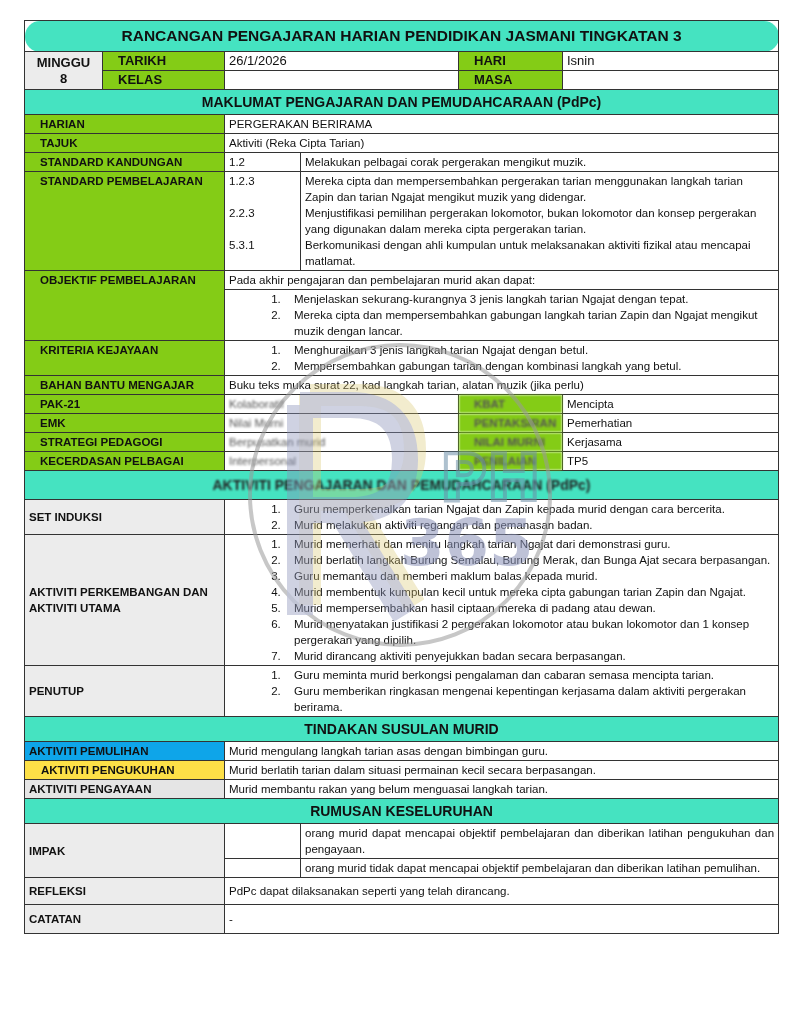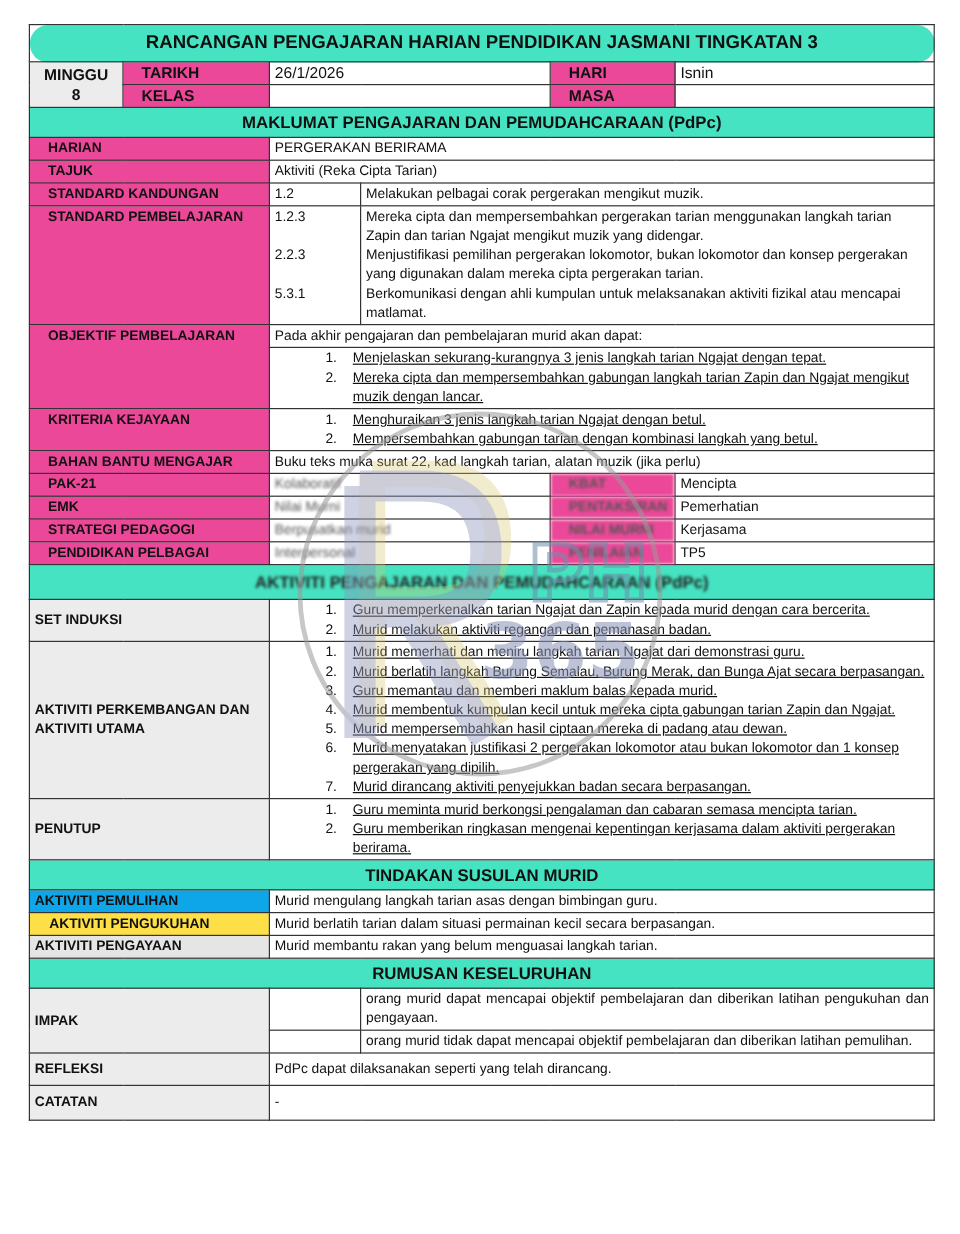--- a/index.html
+++ b/index.html
@@ -3,29 +3,29 @@
 <meta charset="utf-8">
 <style>
   html, body { margin: 0; padding: 0; background: #ffffff; }
   body { width: 800px; height: 1028px; position: relative; overflow: hidden;
          font-family: "Liberation Sans", sans-serif; color: #111; }
   .doc { position: absolute; left: 24px; top: 20px; width: 754px; }
   table { border-collapse: collapse; width: 754px; table-layout: fixed; }
   td { border: 1px solid #333; font-size: 11.5px; line-height: 16px; padding: 1px 4px; vertical-align: top; }
   .hdr { background: #45e3c1; text-align: center; font-weight: bold; font-size: 15.5px; padding: 5px 0; line-height: 20px; border-radius: 15px; }
   .hdr2 { background: #45e3c1; text-align: center; font-weight: bold; font-size: 14px; padding: 3px 16px; line-height: 18px; }
-  .lbl { background: #ec4899; font-weight: bold; padding-left: 15px; }
+  .lbl { background: #84cc16; font-weight: bold; padding-left: 15px; }
   .lbl-mid { background: #ececec; font-weight: bold; vertical-align: middle; }
   .center { text-align: center; }
   .big { font-size: 13px; }
   .pemulihan { background: #0ea5e9; font-weight: bold; }
   .pengukuhan { background: #fde047; font-weight: bold; padding-left: 16px; }
   .pengayaan { background: #e5e5e5; font-weight: bold; }
   .blur { filter: blur(1.3px); color: #555; }
-  ol { margin: 0; padding-left: 55px; text-decoration: underline; }
+  ol { margin: 0; padding-left: 55px; }
   ol li { padding-left: 10px; }
   .justify { text-align: justify; }
   .watermark { position: absolute; left: 240px; top: 335px; width: 320px; height: 320px; pointer-events: none; opacity: 0.55; }
 </style>
 </head>
 <body>
 
 <div class="doc">
 <table>
   <colgroup>
@@ -126,21 +126,21 @@
     <td class="lbl blur">PENTAKSIRAN</td>
     <td>Pemerhatian</td>
   </tr>
   <tr>
     <td colspan="2" class="lbl">STRATEGI PEDAGOGI</td>
     <td colspan="2" class="blur">Berpusatkan murid</td>
     <td class="lbl blur">NILAI MURNI</td>
     <td>Kerjasama</td>
   </tr>
   <tr>
-    <td colspan="2" class="lbl">PENDIDIKAN PELBAGAI</td>
+    <td colspan="2" class="lbl">KECERDASAN PELBAGAI</td>
     <td colspan="2" class="blur">Interpersonal</td>
     <td class="lbl blur">PENILAIAN</td>
     <td>TP5</td>
   </tr>
 
   <tr>
           <td colspan="6" class="hdr2" style="padding:5px 0"><span class="blur" style="color:#222">AKTIVITI PENGAJARAN DAN PEMUDAHCARAAN (PdPc)</span></td>
         </tr>
   <tr>
     <td colspan="2" class="lbl-mid">SET INDUKSI</td>

